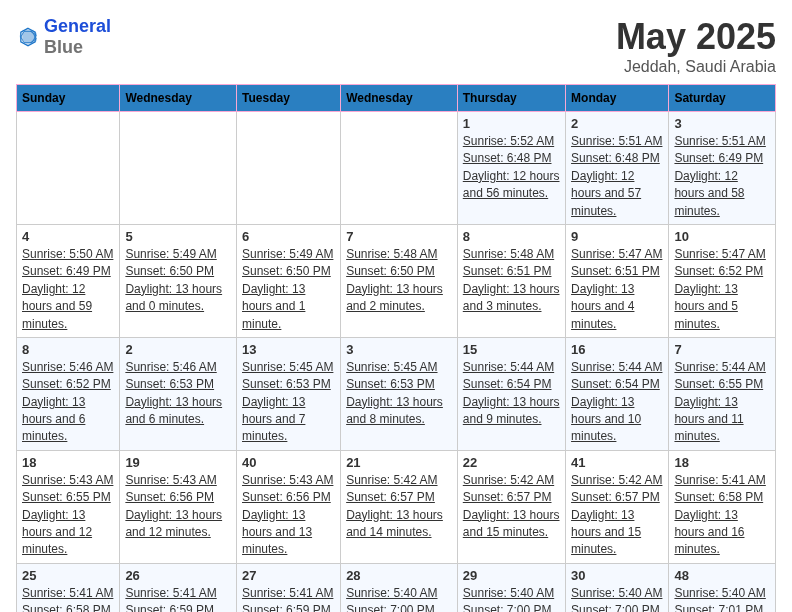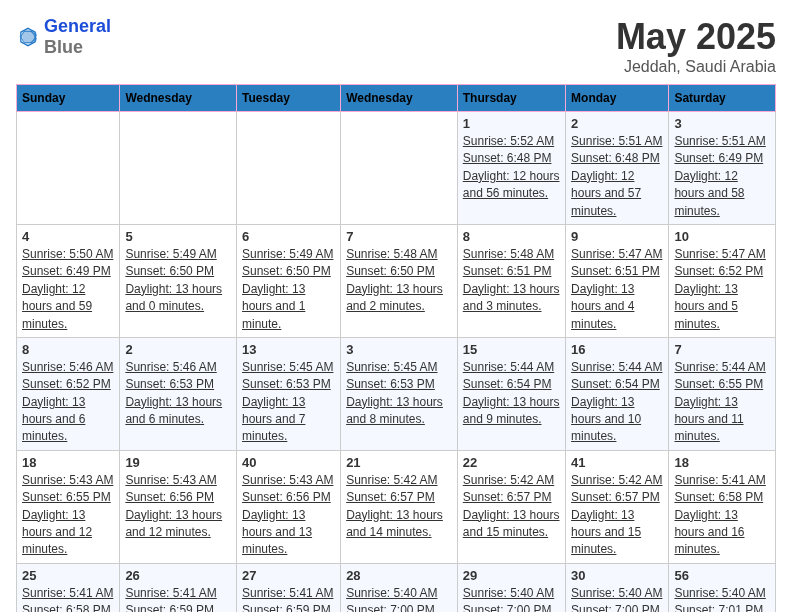--- a/index.html
+++ b/index.html
@@ -252,18 +252,18 @@
         </td>
         <td>
           <span class="day-number">29</span>
           <div class="day-detail">Sunrise: 5:40 AM<br>Sunset: 7:00 PM<br>Daylight: 13 hours and 19 minutes.</div>
         </td>
         <td>
           <span class="day-number">30</span>
           <div class="day-detail">Sunrise: 5:40 AM<br>Sunset: 7:00 PM<br>Daylight: 13 hours and 20 minutes.</div>
         </td>
         <td>
-          <span class="day-number">56</span>
+          <span class="day-number">48</span>
           <div class="day-detail">Sunrise: 5:40 AM<br>Sunset: 7:01 PM<br>Daylight: 13 hours and 20 minutes.</div>
         </td>
       </tr>
     </tbody>
 </table>
 
 </body></html>

